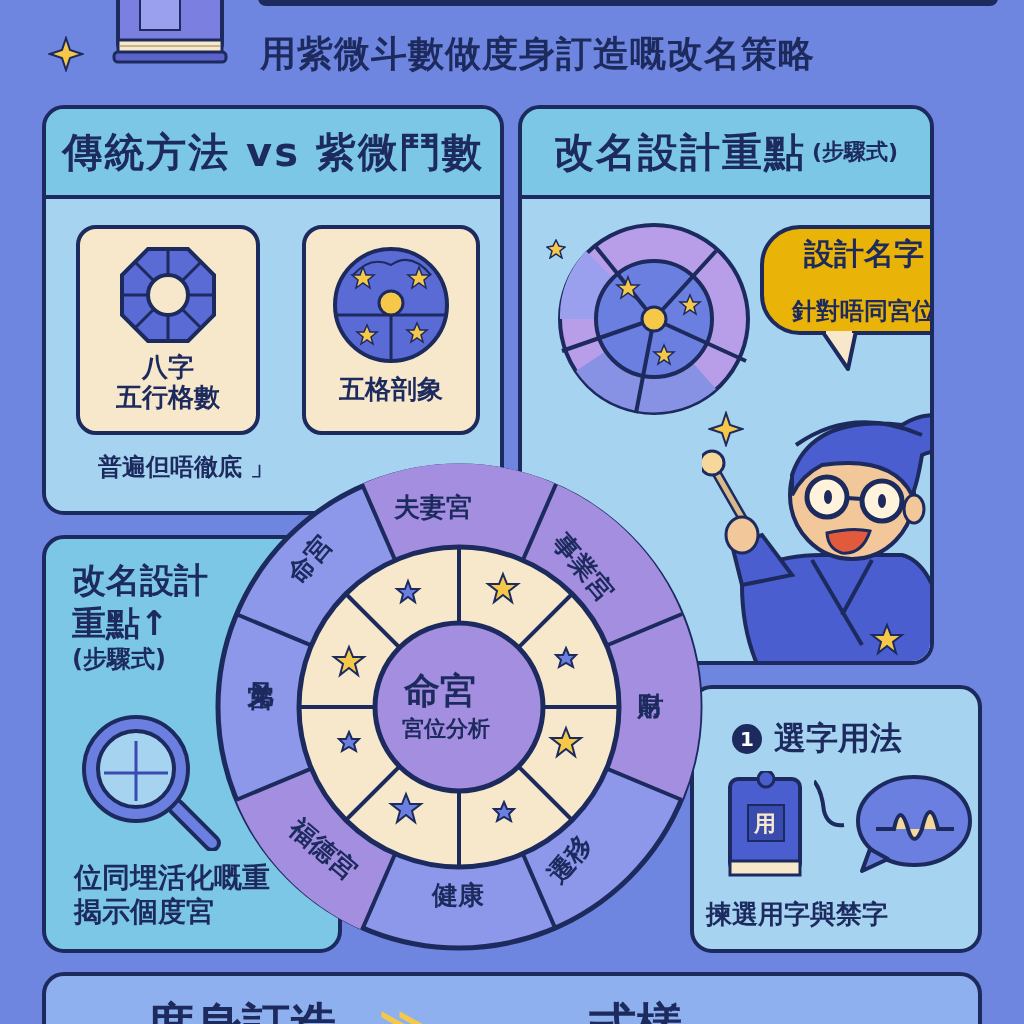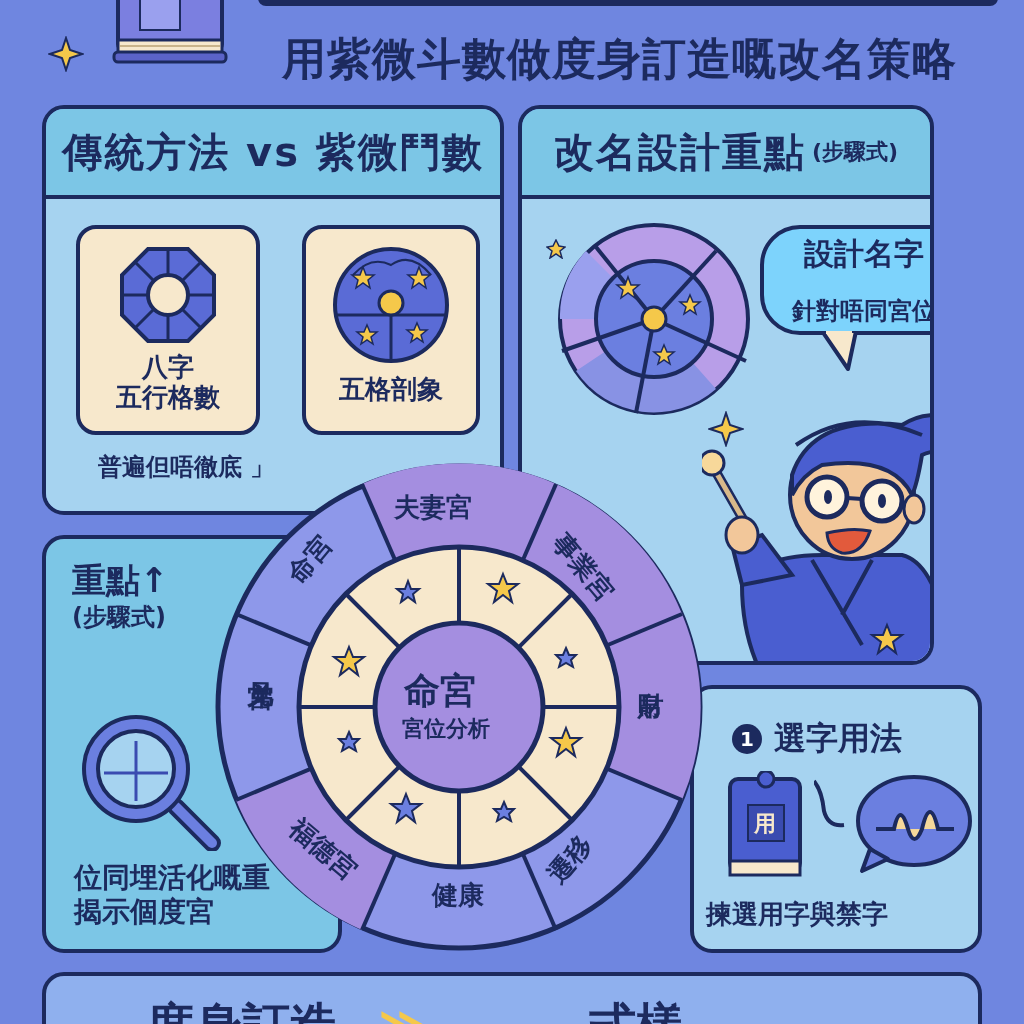--- a/index.html
+++ b/index.html
@@ -4,42 +4,42 @@
 <style>
   html,body{margin:0;padding:0;}
   body{width:1024px;height:1024px;overflow:hidden;background:#6f86e0;font-family:"DejaVu Sans",sans-serif;color:#1c2a5e;position:relative;}
   .abs{position:absolute;}
   .panel{position:absolute;border:4px solid #1c2a5e;border-radius:22px;box-sizing:border-box;overflow:hidden;}
   .panel-head{background:#7cc6e6;border-bottom:4px solid #1c2a5e;display:flex;align-items:center;justify-content:center;font-weight:bold;}
   .panel-body{background:#a6d3f0;position:absolute;left:0;right:0;bottom:0;}
   .title{font-weight:bold;font-size:40px;letter-spacing:2px;color:#1c2a5e;}
   .card{position:absolute;background:#f7e8cc;border:4px solid #1c2a5e;border-radius:20px;box-sizing:border-box;display:flex;flex-direction:column;align-items:center;}
   .card-label{font-weight:bold;font-size:26px;text-align:center;line-height:1.15;color:#1c2a5e;}
-  .bubble{position:absolute;background:#7dd3fc;border:4px solid #1c2a5e;border-radius:40px;box-sizing:border-box;display:flex;flex-direction:column;align-items:center;justify-content:center;}
+  .bubble{position:absolute;background:#eab308;border:4px solid #1c2a5e;border-radius:40px;box-sizing:border-box;display:flex;flex-direction:column;align-items:center;justify-content:center;}
   .wheel-label{position:absolute;font-weight:bold;font-size:26px;color:#1c2a5e;white-space:nowrap;}
   .num-badge{display:inline-flex;align-items:center;justify-content:center;width:30px;height:30px;border-radius:50%;background:#1c2a5e;color:#fff;font-weight:bold;font-size:20px;}
 </style>
 </head>
 <body>
 
 <div class="abs" style="left:110px;top:-20px;width:120px;height:92px;">
   <svg width="120" height="92" viewBox="0 0 120 92">
     <rect x="8" y="0" width="104" height="70" rx="6" fill="#7b7fe0" stroke="#1c2a5e" stroke-width="4"></rect>
     <rect x="30" y="10" width="40" height="40" fill="#9aa0ee" stroke="#1c2a5e" stroke-width="2"></rect>
     <rect x="8" y="60" width="104" height="14" fill="#f7e8cc" stroke="#1c2a5e" stroke-width="3"></rect>
     <line x1="10" y1="66" x2="110" y2="66" stroke="#c9b38a" stroke-width="2"></line>
     <rect x="4" y="72" width="112" height="10" rx="4" fill="#5b63c8" stroke="#1c2a5e" stroke-width="3"></rect>
   </svg>
 </div>
 <div class="abs" style="left:48px;top:36px;">
   <svg width="36" height="36" viewBox="0 0 36 36">
       <path d="M18 2 L22 14 L34 18 L22 22 L18 34 L14 22 L2 18 L14 14 Z" fill="#f5c84a" stroke="#1c2a5e" stroke-width="2"></path>
     </svg>
 </div>
-<div class="abs" style="left:282px;top:30px;font-size:44px;font-weight:bold;letter-spacing:1px;white-space:nowrap;">用紫微斗數做度身訂造嘅改名策略</div>
+<div class="abs" style="left:260px;top:30px;font-size:36px;font-weight:bold;letter-spacing:1px;white-space:nowrap;">用紫微斗數做度身訂造嘅改名策略</div>
 <div class="abs" style="left:258px;top:-10px;width:740px;height:16px;background:#1c2a5e;border-radius:8px;"></div>
 
 <div class="panel" style="left:42px;top:105px;width:462px;height:410px;">
   <div class="panel-head" style="height:86px;">
     <span class="title">傳統方法 vs 紫微鬥數</span>
   </div>
   <div class="panel-body" style="top:90px;">
     <div class="card" style="left:30px;top:26px;width:184px;height:210px;padding-top:16px;">
       <svg width="100" height="100" viewBox="0 0 100 100">
         <polygon points="30,4 70,4 96,30 96,70 70,96 30,96 4,70 4,30" fill="#5a6bd6" stroke="#1c2a5e" stroke-width="4"></polygon>
@@ -149,20 +149,21 @@
         <ellipse cx="180" cy="116" rx="4" ry="7" fill="#1c2a5e"></ellipse>
         <path d="M125 148 Q150 142 168 146 Q160 170 140 168 Q126 164 125 148 Z" fill="#e25a3c" stroke="#1c2a5e" stroke-width="3"></path>
         <ellipse cx="212" cy="124" rx="10" ry="14" fill="#f2c79a" stroke="#1c2a5e" stroke-width="3"></ellipse>
       </svg>
     </div>
   </div>
 </div>
 
 <div class="panel" style="left:42px;top:535px;width:300px;height:418px;background:#7cc6e6;">
   <div class="abs" style="left:26px;top:20px;font-weight:bold;font-size:34px;line-height:1.25;">
+    <div>改名設計</div>
     <div>重點↑</div>
     <div style="font-size:24px;">(步驟式)</div>
   </div>
   <div class="abs" style="left:30px;top:172px;">
     <svg width="150" height="140" viewBox="0 0 150 140">
       <line x1="100" y1="96" x2="136" y2="132" stroke="#1c2a5e" stroke-width="18" stroke-linecap="round"></line>
       <line x1="100" y1="96" x2="136" y2="132" stroke="#6b7fe0" stroke-width="10" stroke-linecap="round"></line>
       <circle cx="60" cy="58" r="52" fill="#6b7fe0" stroke="#1c2a5e" stroke-width="4"></circle>
       <circle cx="60" cy="58" r="38" fill="#a6d3f0" stroke="#1c2a5e" stroke-width="4"></circle>
       <line x1="60" y1="30" x2="60" y2="90" stroke="#3a4bb0" stroke-width="3"></line>

